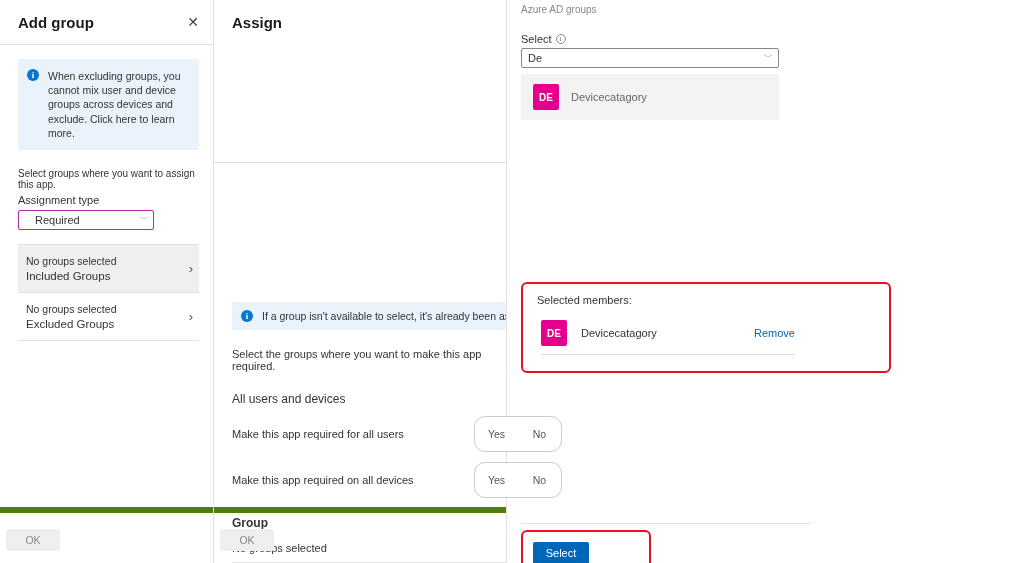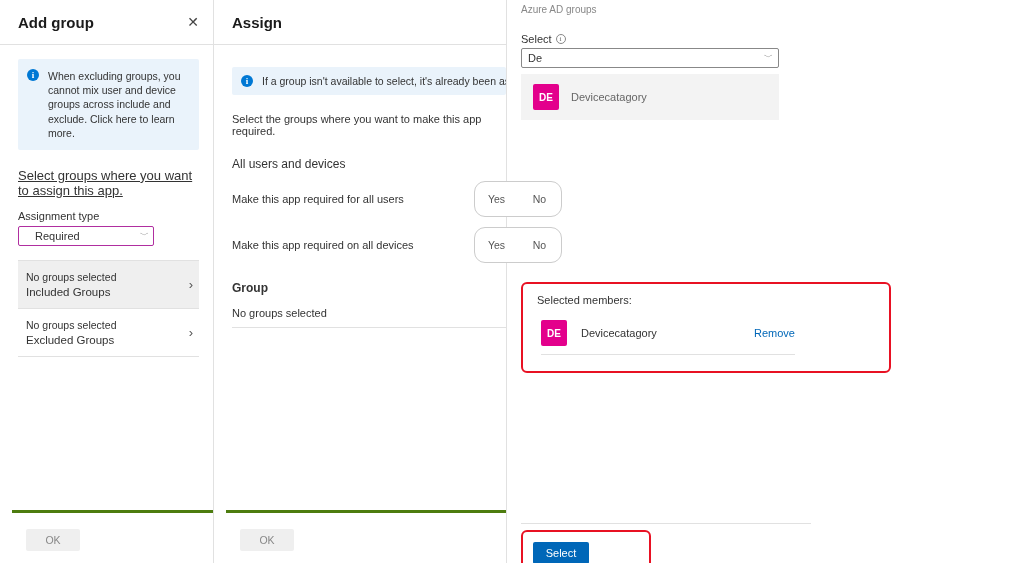--- a/index.html
+++ b/index.html
@@ -11,40 +11,40 @@
   .pane-header { display: flex; align-items: center; justify-content: space-between; height: 36px; margin-top: 4px; }
   .pane-title { font-size: 15px; font-weight: 600; color: #1b1b1b; }
   .close-x { font-size: 14px; color: #444; cursor: pointer; }
   .hrule { border-top: 1px solid #e1e1e1; margin: 4px -14px 0 -18px; }
 
   .info-box { background: #eaf3fb; border: none; padding: 10px 10px 10px 30px; margin-top: 14px; position: relative; font-size: 10.5px; color: #333; line-height: 1.35; border-radius: 2px; }
   .info-box .info-i { position: absolute; left: 9px; top: 10px; }
 
   .info-i { width: 12px; height: 12px; border-radius: 50%; background: #0078d4; color: #fff; font-size: 9px; font-weight: bold; display: inline-flex; align-items: center; justify-content: center; font-family: Georgia, serif; }
 
-  .small-heading { font-size: 13px; margin-top: 18px; margin-bottom: 12px; color: #333; text-decoration: underline; }
+  .small-heading { font-size: 10px; margin-top: 18px; margin-bottom: 4px; color: #333; }
 
   .field-label { font-size: 11px; margin-bottom: 4px; color: #333; }
   .select-wrap { position: relative; width: 136px; }
   .select-box { border: 1px solid #b02ea0; border-radius: 2px; height: 20px; width: 100%; padding: 0 18px 0 16px; font-size: 11px; color: #333; display: flex; align-items: center; background: #fff; }
   .select-chev { position: absolute; right: 5px; top: 3px; font-size: 9px; color: #666; pointer-events: none; }
 
   .options-list { margin-top: 14px; }
   .opt-row { border-top: 1px solid #e1e1e1; border-bottom: 1px solid #e1e1e1; padding: 10px 0 10px 8px; position: relative; }
   .opt-row + .opt-row { border-top: none; }
   .opt-sub { font-size: 10.5px; color: #333; }
   .opt-main { font-size: 11.5px; color: #333; margin-top: 3px; }
   .opt-chev { position: absolute; right: 6px; top: 50%; transform: translateY(-50%); font-size: 13px; color: #555; }
   .opt-row.selected { background: #efefef; }
 
-  .footer-bar { position: absolute; bottom: 12px; left: 0; right: 0; border-top: 3px solid #4d7c0f; padding-top: 16px; padding-left: 14px; margin-left: 12px; }
+  .footer-bar { position: absolute; bottom: 12px; left: 0; right: 0; border-top: 6px solid #4d7c0f; padding-top: 16px; padding-left: 6px; }
   .ok-btn { width: 54px; height: 22px; background: #efefef; border: none; color: #888; font-size: 10.5px; border-radius: 2px; }
 
   
-  .col-mid { width: 293px; border-right: 1px solid #e1e1e1; padding: 0 0 0 18px; display: flex; flex-direction: column; position: relative; }
+  .col-mid { width: 293px; border-right: 1px solid #e1e1e1; padding: 0 0 0 18px; display: flex; flex-direction: column; position: relative; justify-content: space-between; }
   .col-mid .hrule { margin: 4px 0 0 -18px; }
   .col-mid-inner { padding-right: 0; }
   .mid-info { background: #eaf3fb; padding: 8px 10px 8px 30px; margin-top: 22px; position: relative; font-size: 10.5px; color: #333; border-radius: 2px; margin-right: 0; white-space: nowrap; overflow:hidden;}
   .mid-info .info-i { position: absolute; left: 9px; top: 8px; }
 
   .mid-text { font-size: 11px; margin-top: 18px; color: #333; }
 
   .section-h { font-size: 12px; margin-top: 20px; color: #333; }
   .row-line { display: flex; align-items: center; justify-content: space-between; margin-top: 10px; font-size: 11px; color: #333; }
 
@@ -89,21 +89,21 @@
 
   <div class="col-left">
     <div class="pane-header">
       <div class="pane-title">Add group</div>
       <div class="close-x">✕</div>
     </div>
     <div class="hrule"></div>
 
     <div class="info-box">
       <span class="info-i">i</span>
-      <span>When excluding groups, you cannot mix user and device groups across include and exclude.  Click here to learn more.</span>
+      <span>When excluding groups, you cannot mix user and device groups across devices and exclude.  Click here to learn more.</span>
     </div>
 
     <div class="small-heading">Select groups where you want to assign this app.</div>
 
     <div class="field-label">Assignment type</div>
     <div class="select-wrap">
       <div class="select-box">
           <span>Required</span>
         </div>
       <span class="select-chev">﹀</span>

